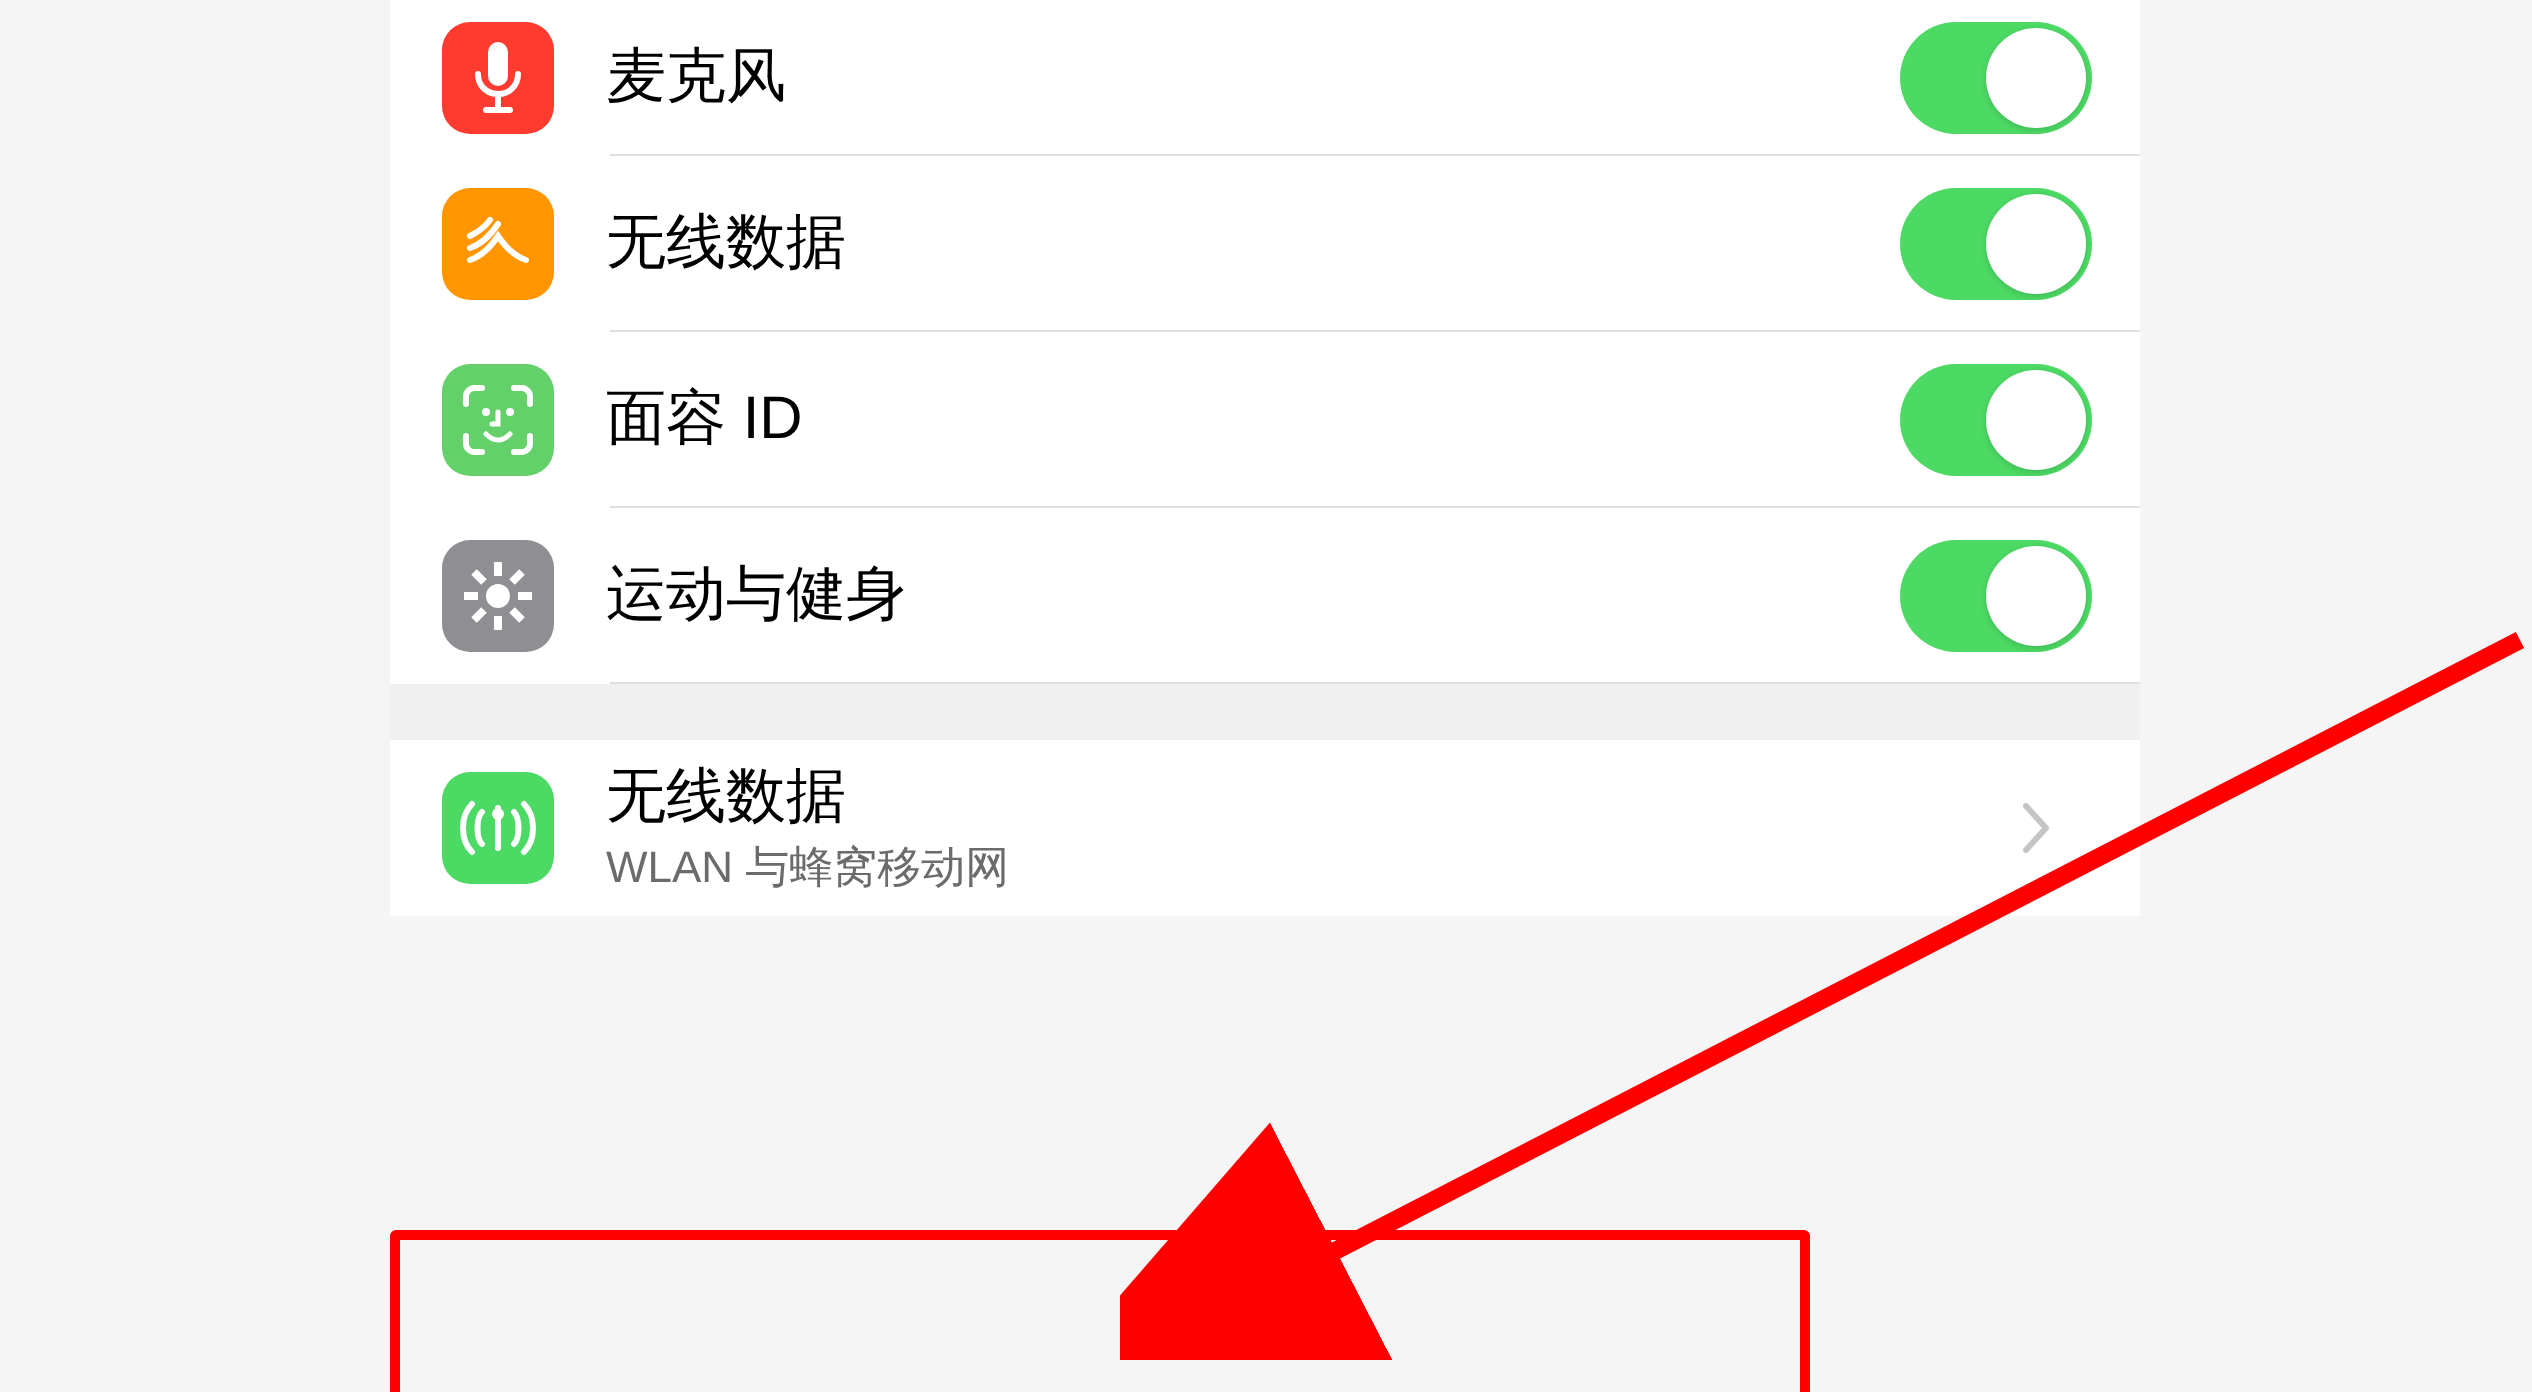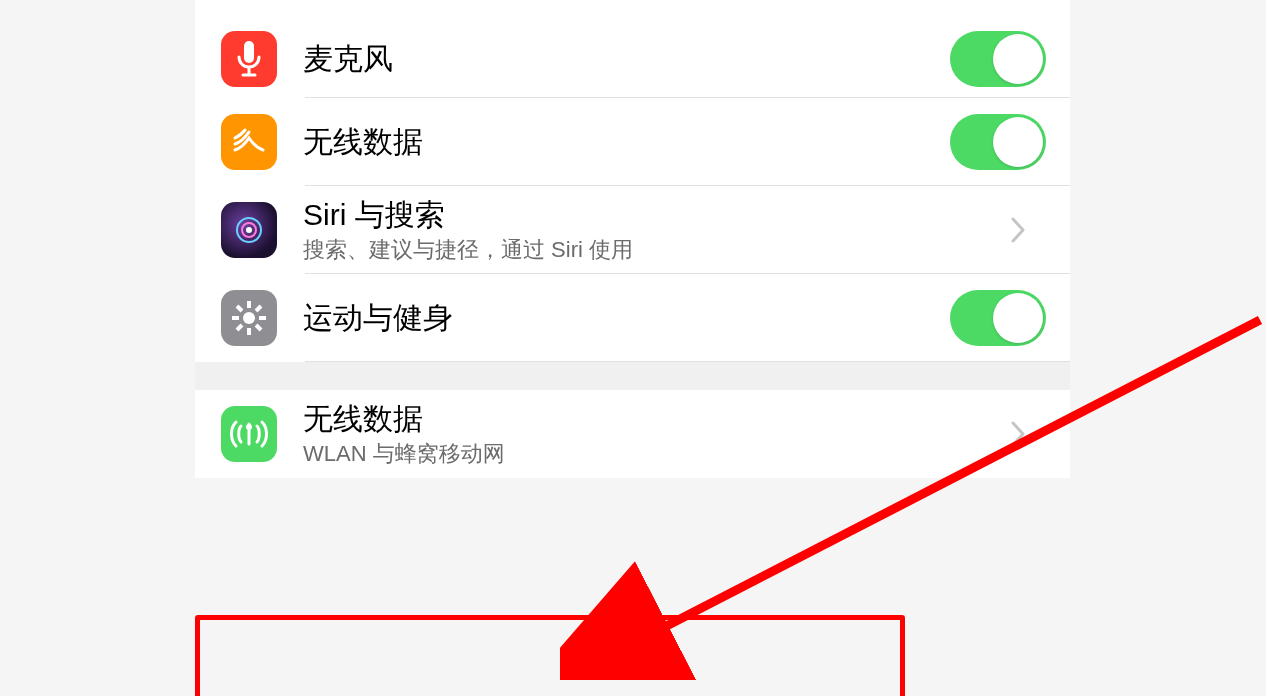--- a/index.html
+++ b/index.html
@@ -1,18 +1,18 @@
 <!DOCTYPE html>
 <html><head>
 <meta charset="utf-8">
 <style>
   html,body{margin:0;padding:0;width:1266px;height:696px;background:#f5f5f5;font-family:-apple-system,"Helvetica Neue","PingFang SC","Microsoft YaHei",sans-serif;overflow:hidden;}
   .panel{position:absolute;left:195px;top:0;width:875px;background:#fff;}
   .row{display:flex;align-items:center;height:88px;padding-left:26px;position:relative;}
-  .row.first{height:78px;margin-top:20px;}
+  .row.first{height:78px;}
   .row.sep{height:28px;background:#f0f0f0;}
   .row .divider{position:absolute;left:110px;right:0;bottom:0;height:1px;background:#e0e0e0;}
   .icon-box{width:56px;height:56px;border-radius:14px;flex:0 0 56px;display:flex;align-items:center;justify-content:center;}
   .row.first .icon-box{width:56px;height:56px;}
   .text-area{margin-left:26px;flex:1;display:flex;flex-direction:column;justify-content:center;}
   .title{font-size:30px;color:#000;line-height:1.2;}
   .subtitle{font-size:22px;color:#6b6b6b;margin-top:4px;line-height:1.2;}
   .chevron{flex:0 0 40px;margin-right:20px;color:#c5c5c7;font-size:34px;font-weight:300;}
   .chevron svg{width:16px;height:28px;display:block;}
   .toggle{flex:0 0 96px;height:56px;margin-right:24px;border-radius:28px;background:#4cd964;position:relative;}
@@ -65,41 +65,39 @@
     <div class="text-area">
       <div class="title">无线数据</div>
     </div>
     <div class="toggle">
         <div class="knob"></div>
       </div>
     <div class="divider"></div>
   </div>
 
 
-
   <div class="row">
-    <div class="icon-box ic-siri">
-      <svg width="46" height="46" viewBox="0 0 46 46">
-          <circle cx="23" cy="23" r="20" fill="none"></circle>
-          <circle cx="23" cy="23" r="12" fill="none" stroke="#6ad0ff" stroke-width="2"></circle>
-          <circle cx="23" cy="23" r="7" fill="none" stroke="#ff7bd9" stroke-width="2"></circle>
-          <circle cx="23" cy="23" r="3" fill="#fff"></circle>
+    <div class="icon-box ic-faceid">
+      <svg width="40" height="40" viewBox="0 0 40 40">
+          <path d="M4 12V8c0-2 2-4 4-4h4M28 4h4c2 0 4 2 4 4v4M36 28v4c0 2-2 4-4 4h-4M12 36H8c-2 0-4-2-4-4v-4" stroke="#fff" stroke-width="3" fill="none" stroke-linecap="round"></path>
+          <circle cx="14" cy="16" r="2" fill="#fff"></circle>
+          <circle cx="26" cy="16" r="2" fill="#fff"></circle>
+          <path d="M20 16v6h-3" stroke="#fff" stroke-width="2.5" fill="none" stroke-linecap="round"></path>
+          <path d="M14 27c2 2 4 3 6 3s4-1 6-3" stroke="#fff" stroke-width="2.5" fill="none" stroke-linecap="round"></path>
         </svg>
     </div>
     <div class="text-area">
-      <div class="title">Siri 与搜索</div>
-      <div class="subtitle">搜索、建议与捷径，通过 Siri 使用</div>
+      <div class="title">面容 ID</div>
     </div>
-    <div class="chevron">
-      <svg viewBox="0 0 16 28">
-          <polyline points="3,3 13,14 3,25" fill="none" stroke="#c5c5c7" stroke-width="3" stroke-linecap="round" stroke-linejoin="round"></polyline>
-        </svg>
-    </div>
+    <div class="toggle">
+        <div class="knob"></div>
+      </div>
     <div class="divider"></div>
   </div>
+
 
 
   <div class="row">
     <div class="icon-box ic-gear">
       <svg width="40" height="40" viewBox="0 0 40 40">
           <circle cx="20" cy="20" r="6" fill="#fff"></circle>
           <g stroke="#fff" stroke-width="4">
             <line x1="20" y1="3" x2="20" y2="10"></line>
             <line x1="20" y1="30" x2="20" y2="37"></line>
             <line x1="3" y1="20" x2="10" y2="20"></line>

